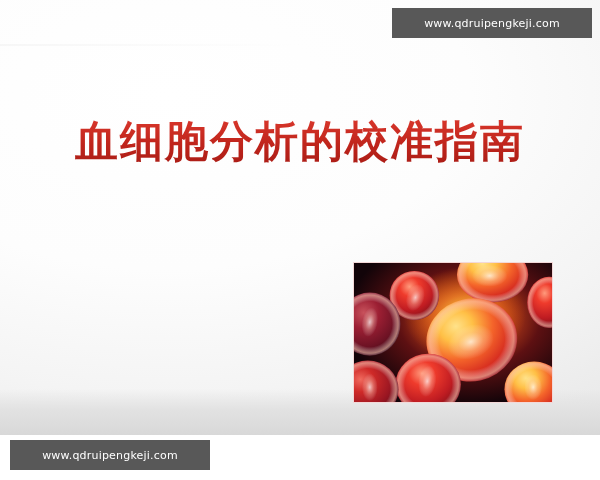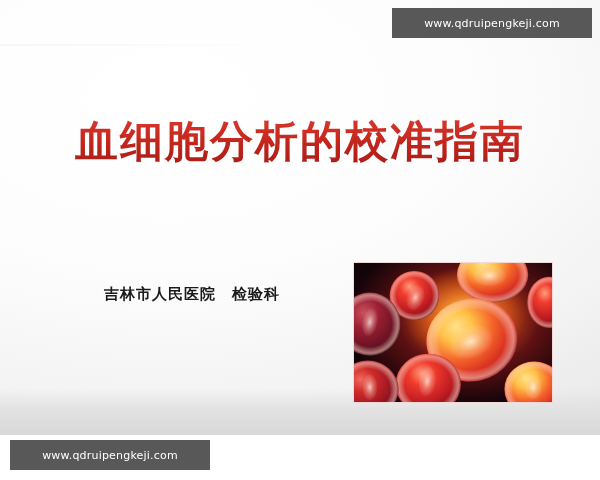--- a/index.html
+++ b/index.html
@@ -135,21 +135,20 @@
 
 <div id="page">
 
   <div id="slide">
 
     <div id="slide-footer-band"></div>
 
     <div id="title">血细胞分析的校准指南</div>
 
     <div id="subtitle">
-      <div class="sub-line-1">吉林市人民医院　检验科</div>
     </div>
 
     <div id="blood-image">
       <svg viewBox="0 0 200 141" preserveAspectRatio="none">
         <defs>
           <radialGradient id="bg" cx="58%" cy="40%" r="62%">
             <stop offset="0%" stop-color="#f2b42a"></stop>
             <stop offset="28%" stop-color="#c2431a"></stop>
             <stop offset="58%" stop-color="#5d1012"></stop>
             <stop offset="100%" stop-color="#120409"></stop>

